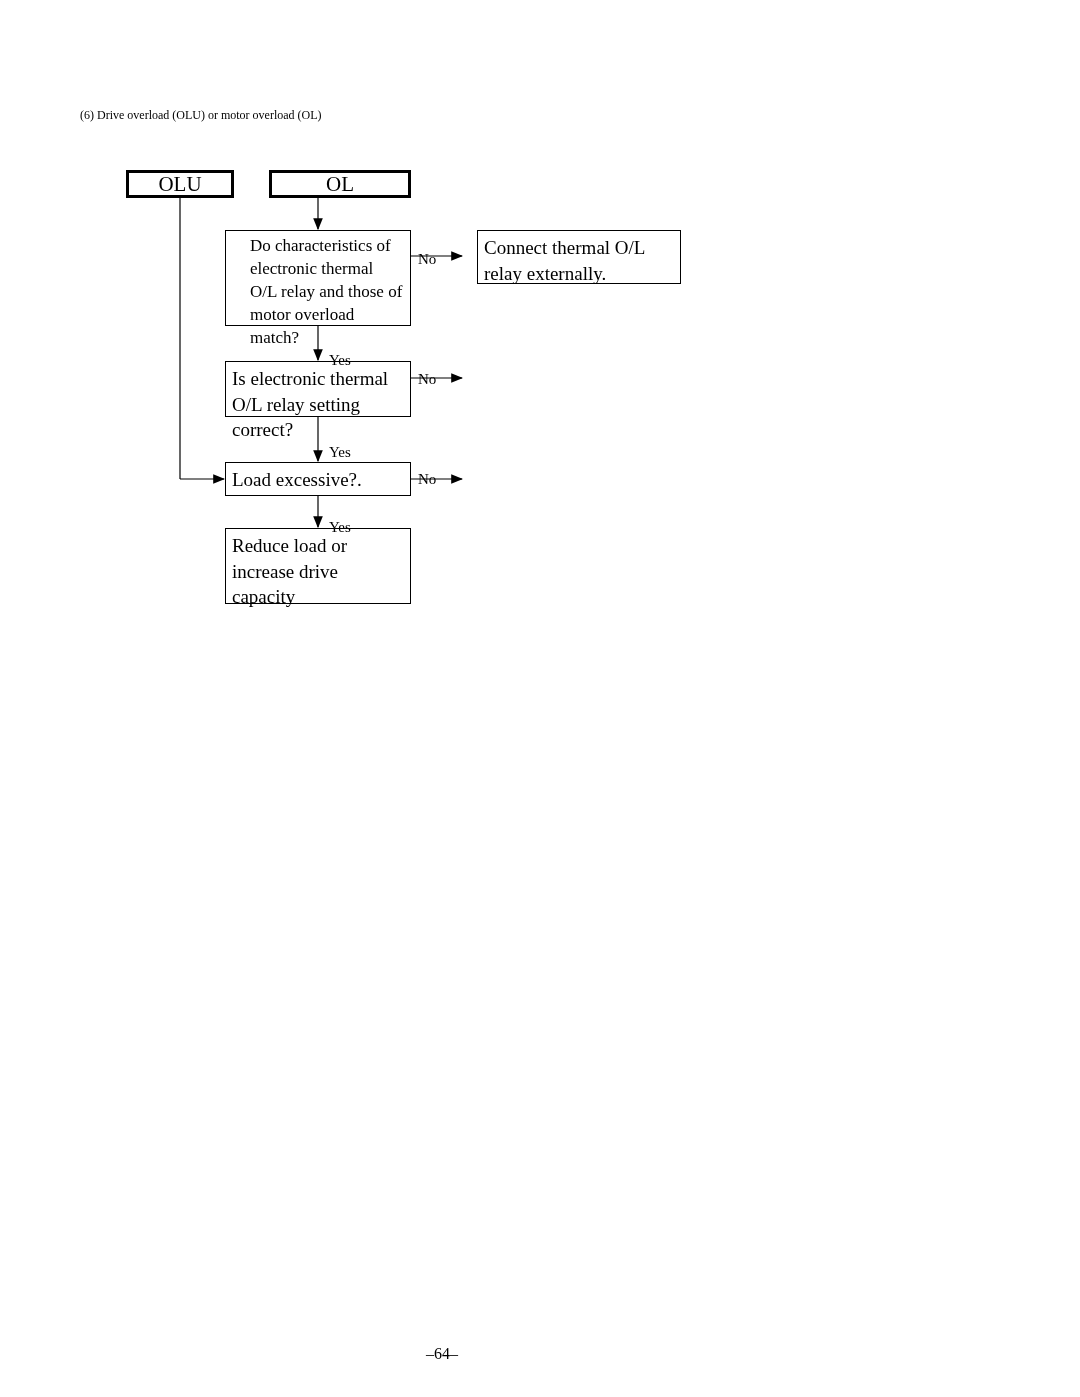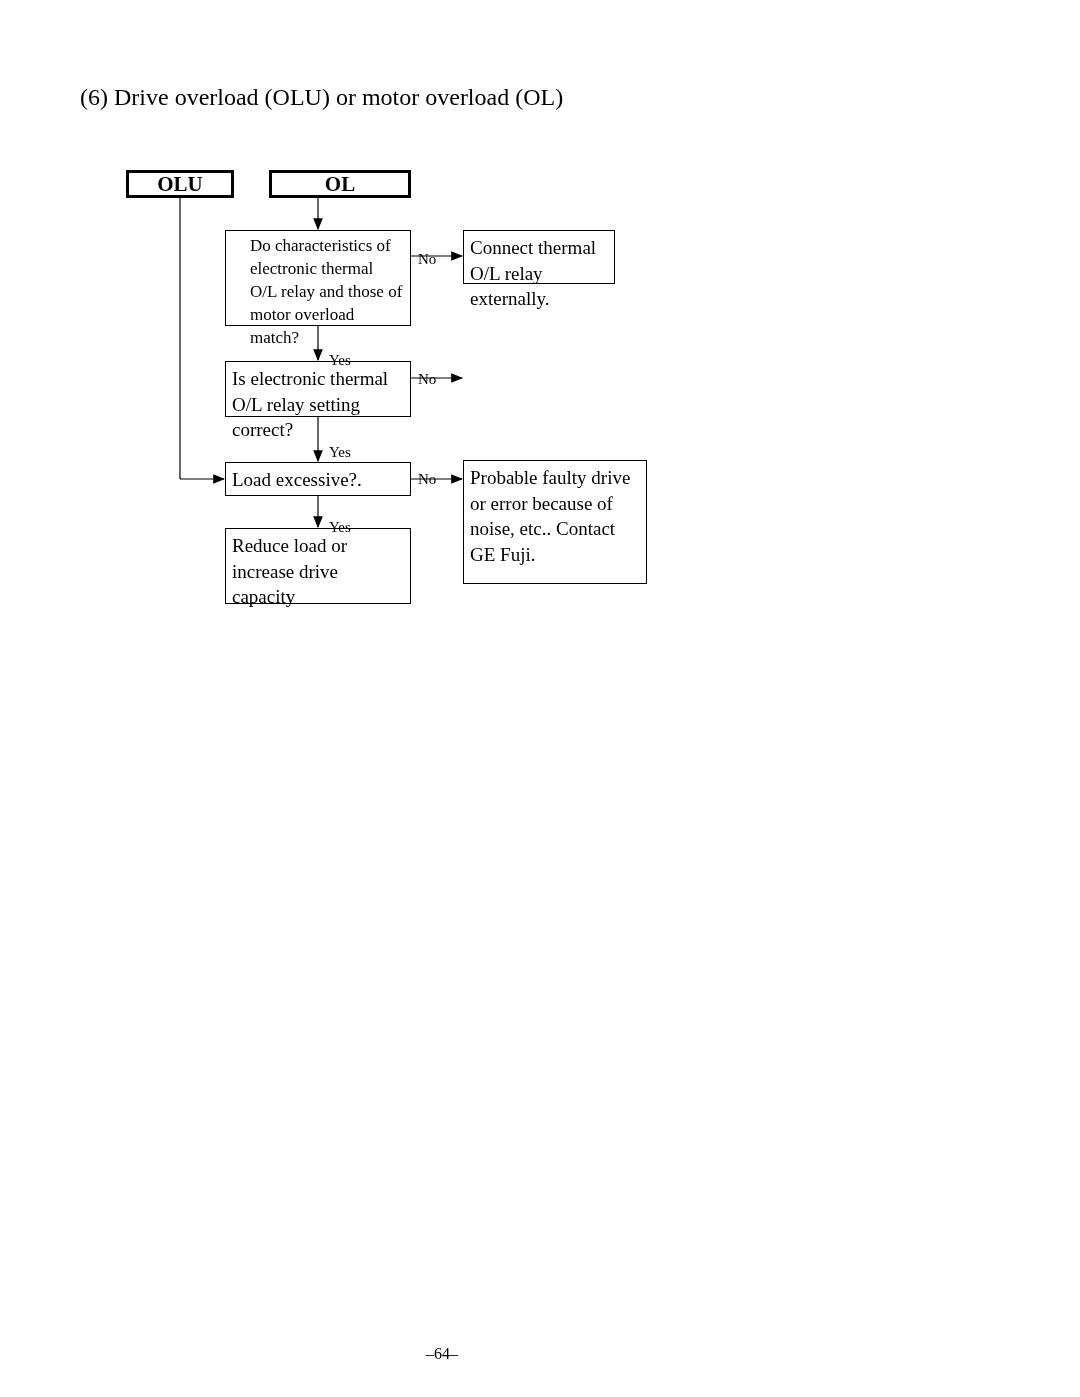--- a/index.html
+++ b/index.html
@@ -8,22 +8,22 @@
     width: 1080px;
     height: 1397px;
     font-family: "Times New Roman", Times, serif;
     background: #fff;
     color: #000;
     position: relative;
   }
   .title {
     position: absolute;
     left: 80px;
-    top: 84px;
-    font-size: 24px;
+    top: 108px;
+    font-size: 12px;
   }
   .pagenum {
     position: absolute;
     left: 0;
     width: 884px;
     bottom: 34px;
     text-align: center;
     font-size: 16px;
   }
   .chart {
@@ -37,21 +37,21 @@
     position: absolute;
     border: 1px solid #000;
     box-sizing: border-box;
     padding: 4px 6px;
     font-size: 19px;
     line-height: 1.35;
     background: #fff;
   }
   .start {
     border: 3px solid #000;
-    font-weight: bold;
+    font-weight: normal;
     font-size: 21px;
     text-align: center;
     display: flex;
     align-items: center;
     justify-content: center;
     padding: 4px;
   }
   .small {
     font-size: 17px;
     line-height: 1.35;
@@ -68,26 +68,25 @@
 <body>
 
 <div class="title">(6) Drive overload (OLU) or motor overload (OL)</div>
 
 <div class="chart">
 
   <div class="box start" style="left:126px; top:170px; width:108px; height:28px;">OLU</div>
   <div class="box start" style="left:269px; top:170px; width:142px; height:28px;">OL</div>
 
   <div class="box small" style="left:225px; top:230px; width:186px; height:96px;padding-left:24px;">Do characteristics of electronic thermal O/L relay and those of motor overload match?</div>
-  <div class="box" style="left:463px; top:230px; width:152px; height:54px;">Connect thermal O/L relay externally.</div>
+  <div class="box" style="left:477px; top:230px; width:204px; height:54px;">Connect thermal O/L relay externally.</div>
 
   <div class="box" style="left:225px; top:361px; width:186px; height:56px;">Is electronic thermal O/L relay setting correct?</div>
 
   <div class="box" style="left:225px; top:462px; width:186px; height:34px;">Load excessive?.</div>
-  <div class="box" style="left:463px; top:460px; width:184px; height:124px;">Probable faulty drive or error because of noise, etc..  Contact GE Fuji.</div>
 
   <div class="box" style="left:225px; top:528px; width:186px; height:76px; white-space:pre-line;">Reduce load or increase drive
 capacity</div>
 
   <span class="lbl" style="left:418px; top:232px;">No</span>
   <span class="lbl" style="left:329px; top:333px;">Yes</span>
   <span class="lbl" style="left:418px; top:352px;">No</span>
   <span class="lbl" style="left:329px; top:425px;">Yes</span>
   <span class="lbl" style="left:418px; top:452px;">No</span>
   <span class="lbl" style="left:329px; top:500px;">Yes</span>

